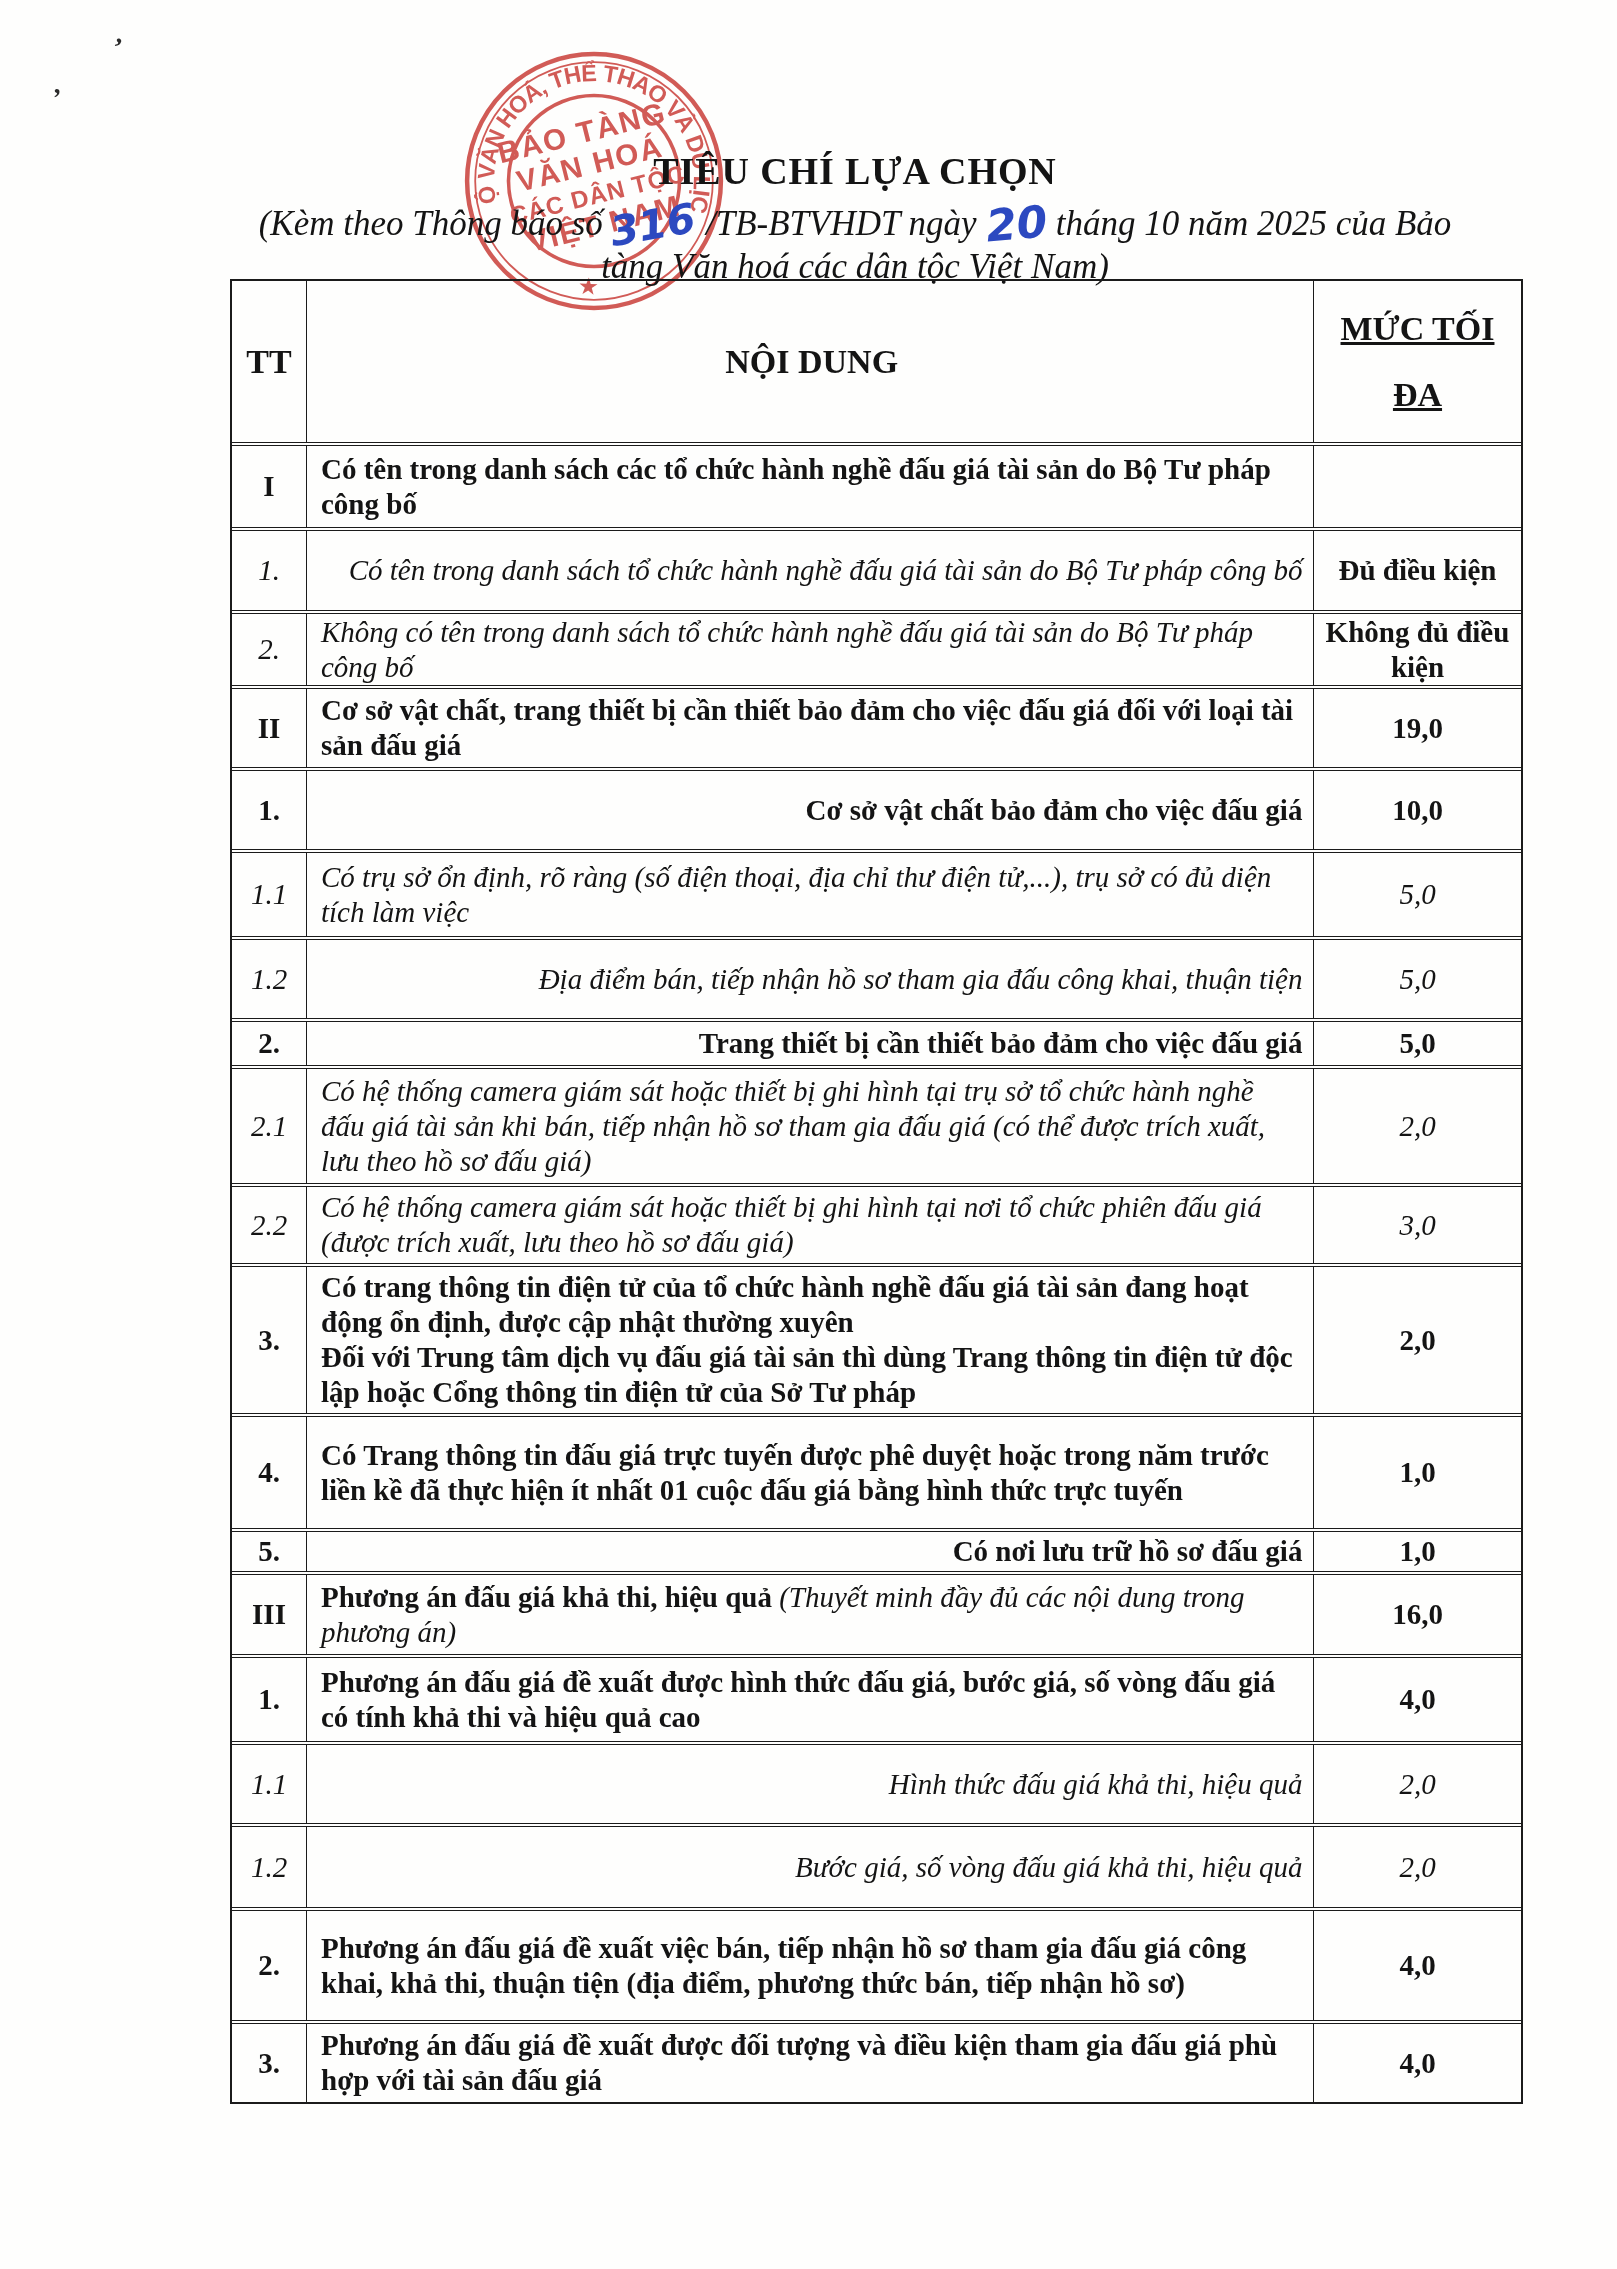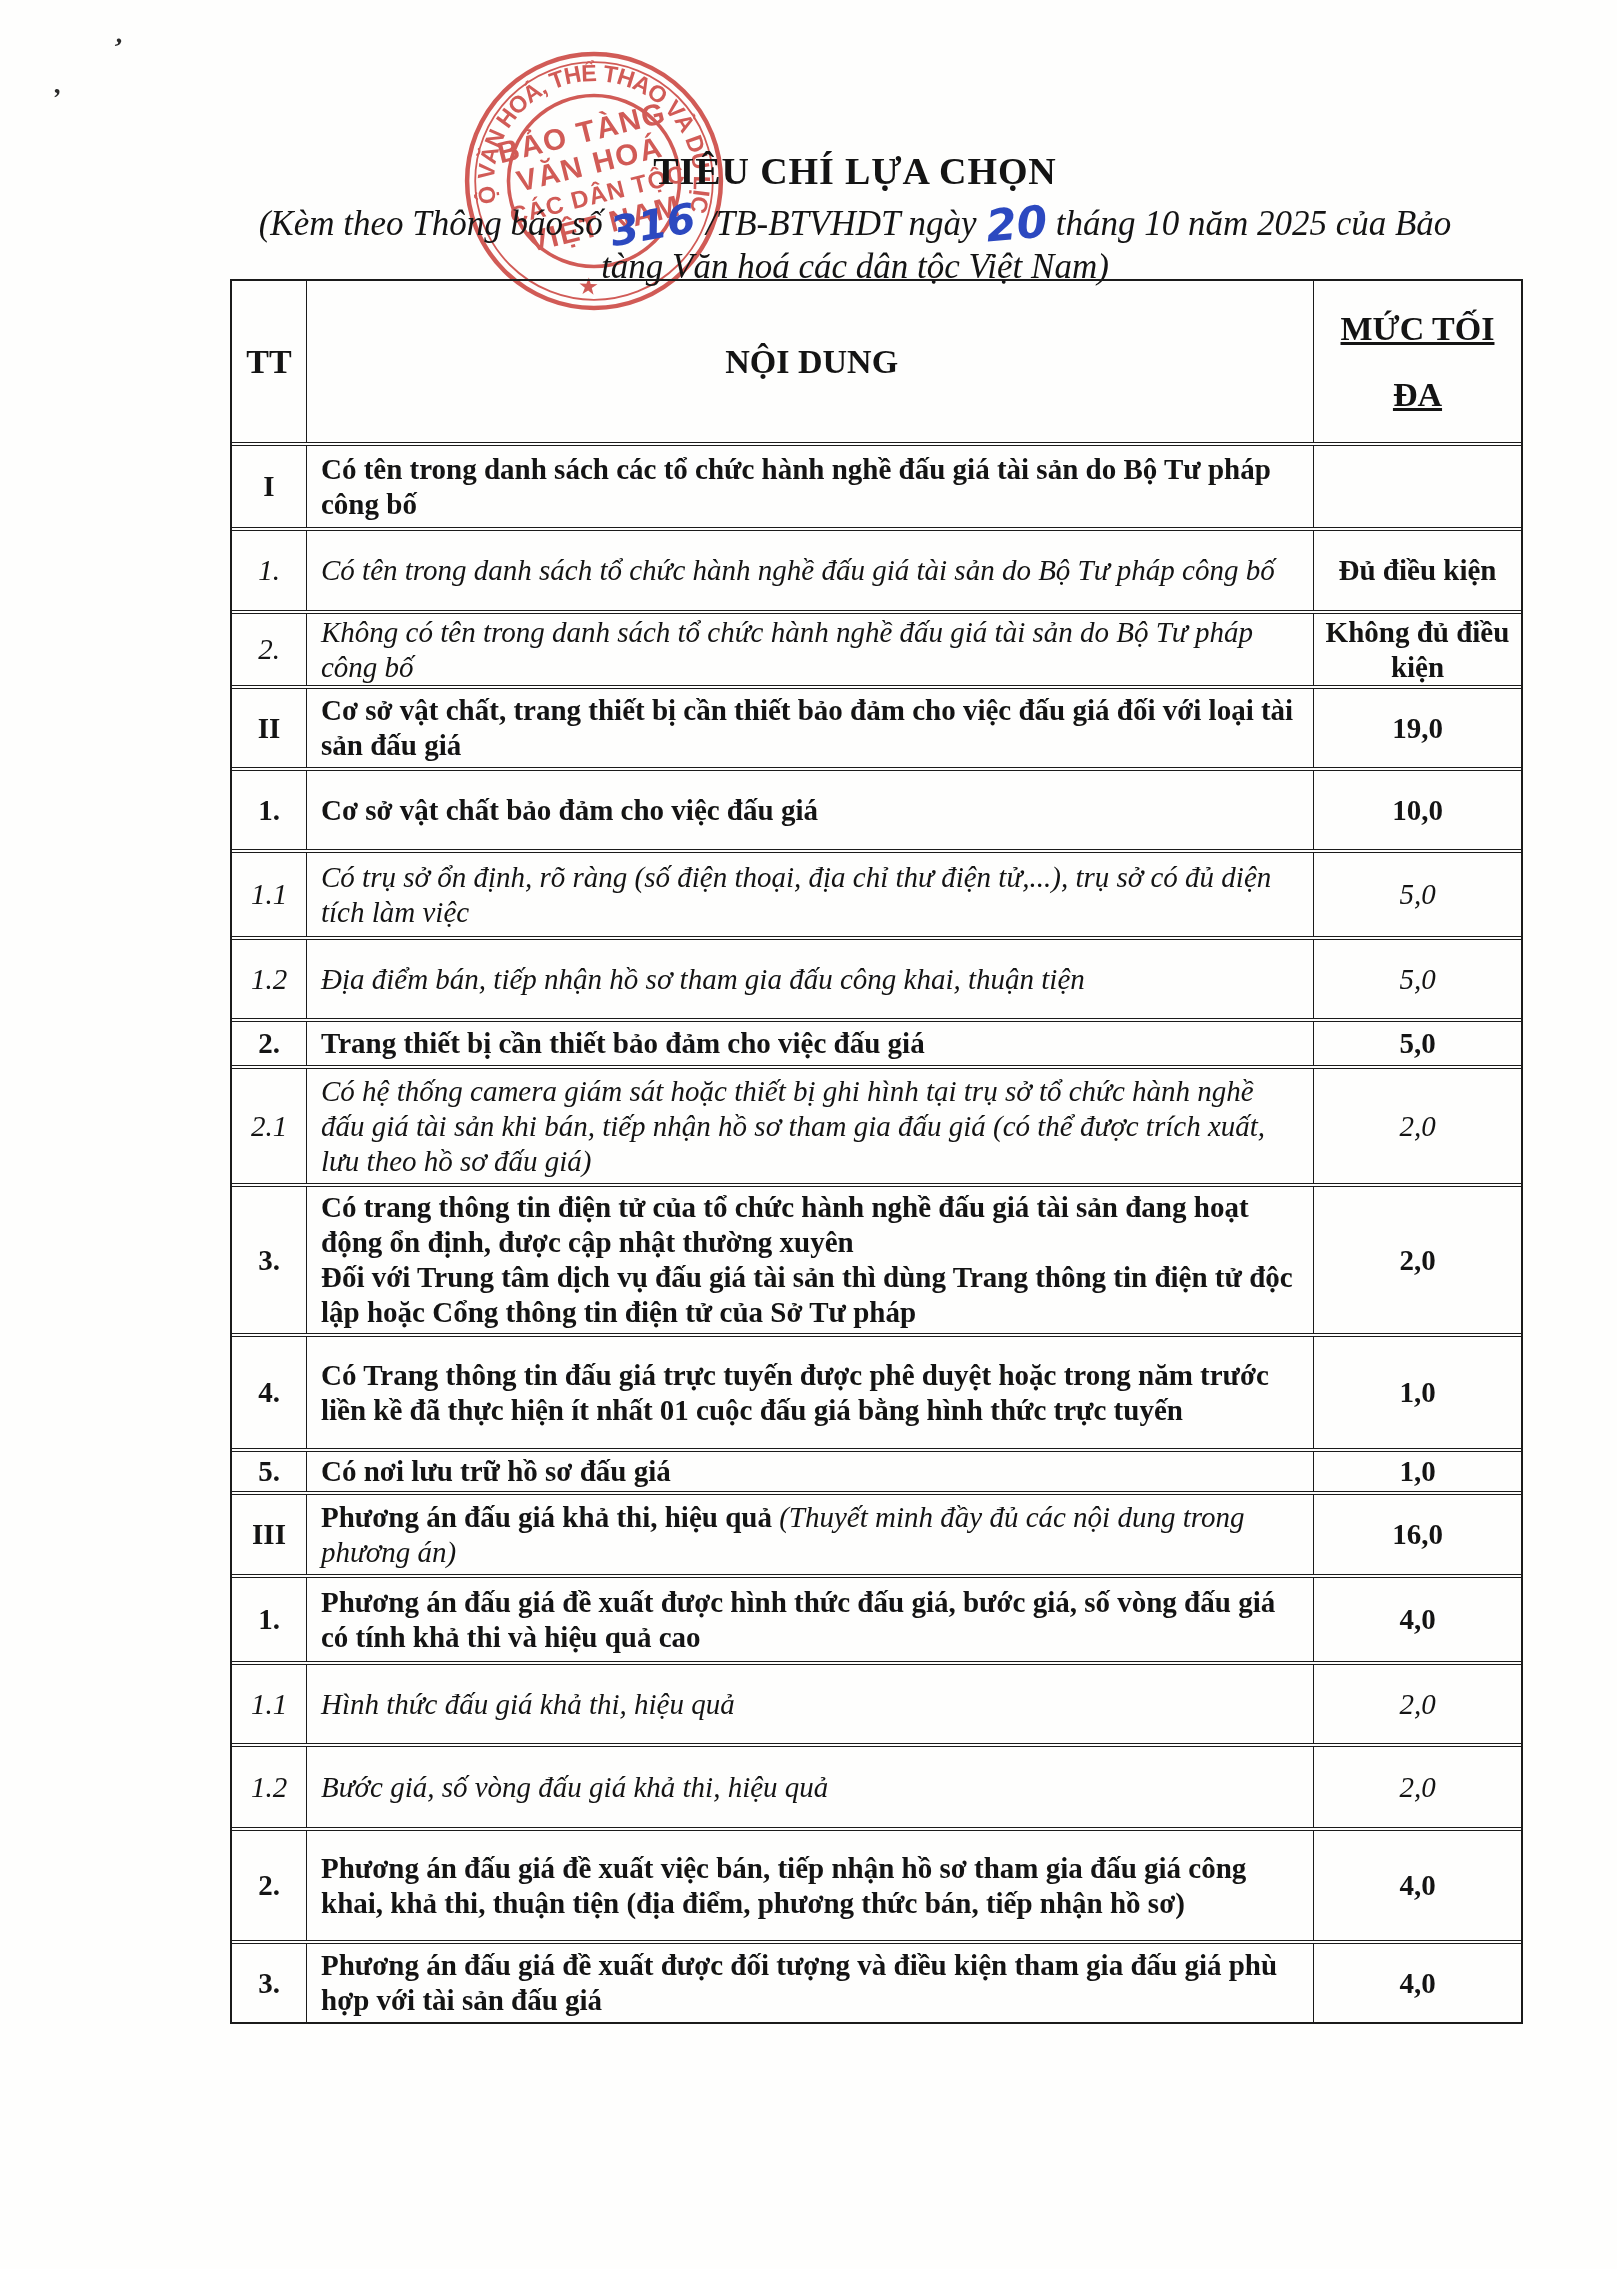--- a/index.html
+++ b/index.html
@@ -41,21 +41,21 @@
   .stamp text{fill:var(--stamp-red);font-family:"Liberation Sans","DejaVu Sans",sans-serif;font-weight:bold;}
   .stamp circle{stroke:var(--stamp-red);fill:none;}
 
   
   .table{
     position:absolute;left:230px;top:279px;width:1293px;
     border:2.7px solid var(--line);box-sizing:border-box;background:transparent;
   }
   .trow{display:flex;box-sizing:border-box;border-top:4.4px double var(--line);}
   .trow.first{border-top:none;}
-  .cell{box-sizing:border-box;display:flex;align-items:center;font-size:29px;line-height:35px;}
+  .cell{box-sizing:border-box;display:flex;align-items:center;font-size:29px;line-height:35px;justify-content:flex-end;}
   .cell-tt{width:75px;flex:none;justify-content:center;text-align:center;border-right:1.8px solid var(--line);}
   .cell-content{flex:1;padding:3.5px 10.6px 3.5px 14px;border-right:1.8px solid var(--line);}
   .cell-score{width:207px;flex:none;justify-content:center;text-align:center;padding:0 5.3px;}
   .trow.header .cell{font-weight:bold;font-size:34px;justify-content:center;text-align:center;}
   .trow.header .cell-score{line-height:66px;text-decoration:underline;}
   .st-bold{font-weight:bold;font-style:normal;}
   .st-italic{font-style:italic;font-weight:normal;}
   .st-bolditalic{font-weight:bold;}
   .st-regular{font-weight:normal;font-style:normal;}
 </style>
@@ -161,20 +161,27 @@
           </div>
           <div class="cell cell-score st-bolditalic">5,0</div>
         </div>
         <div class="trow" style="height: 118px;">
           <div class="cell cell-tt st-italic">2.1</div>
           <div class="cell cell-content">
             <div><span class="st-italic">Có hệ thống camera giám sát hoặc thiết bị ghi hình tại trụ sở tổ chức hành nghề đấu giá tài sản khi bán, tiếp nhận hồ sơ tham gia đấu giá (có thể được trích xuất, lưu theo hồ sơ đấu giá)</span></div>
           </div>
           <div class="cell cell-score st-italic">2,0</div>
         </div>
+        <div class="trow" style="height: 80px;">
+          <div class="cell cell-tt st-italic">2.2</div>
+          <div class="cell cell-content">
+            <div><span class="st-italic">Có hệ thống camera giám sát hoặc thiết bị ghi hình tại nơi tổ chức phiên đấu giá (được trích xuất, lưu theo hồ sơ đấu giá)</span></div>
+          </div>
+          <div class="cell cell-score st-italic">3,0</div>
+        </div>
         <div class="trow" style="height: 150px;">
           <div class="cell cell-tt st-bolditalic">3.</div>
           <div class="cell cell-content">
             <div><span class="st-bolditalic">Có trang thông tin điện tử của tổ chức hành nghề đấu giá tài sản đang hoạt động ổn định, được cập nhật thường xuyên</span><br><span class="st-bolditalic">Đối với Trung tâm dịch vụ đấu giá tài sản thì dùng Trang thông tin điện tử độc lập hoặc Cổng thông tin điện tử của Sở Tư pháp</span></div>
           </div>
           <div class="cell cell-score st-bolditalic">2,0</div>
         </div>
         <div class="trow" style="height: 115px;">
           <div class="cell cell-tt st-bolditalic">4.</div>
           <div class="cell cell-content">

